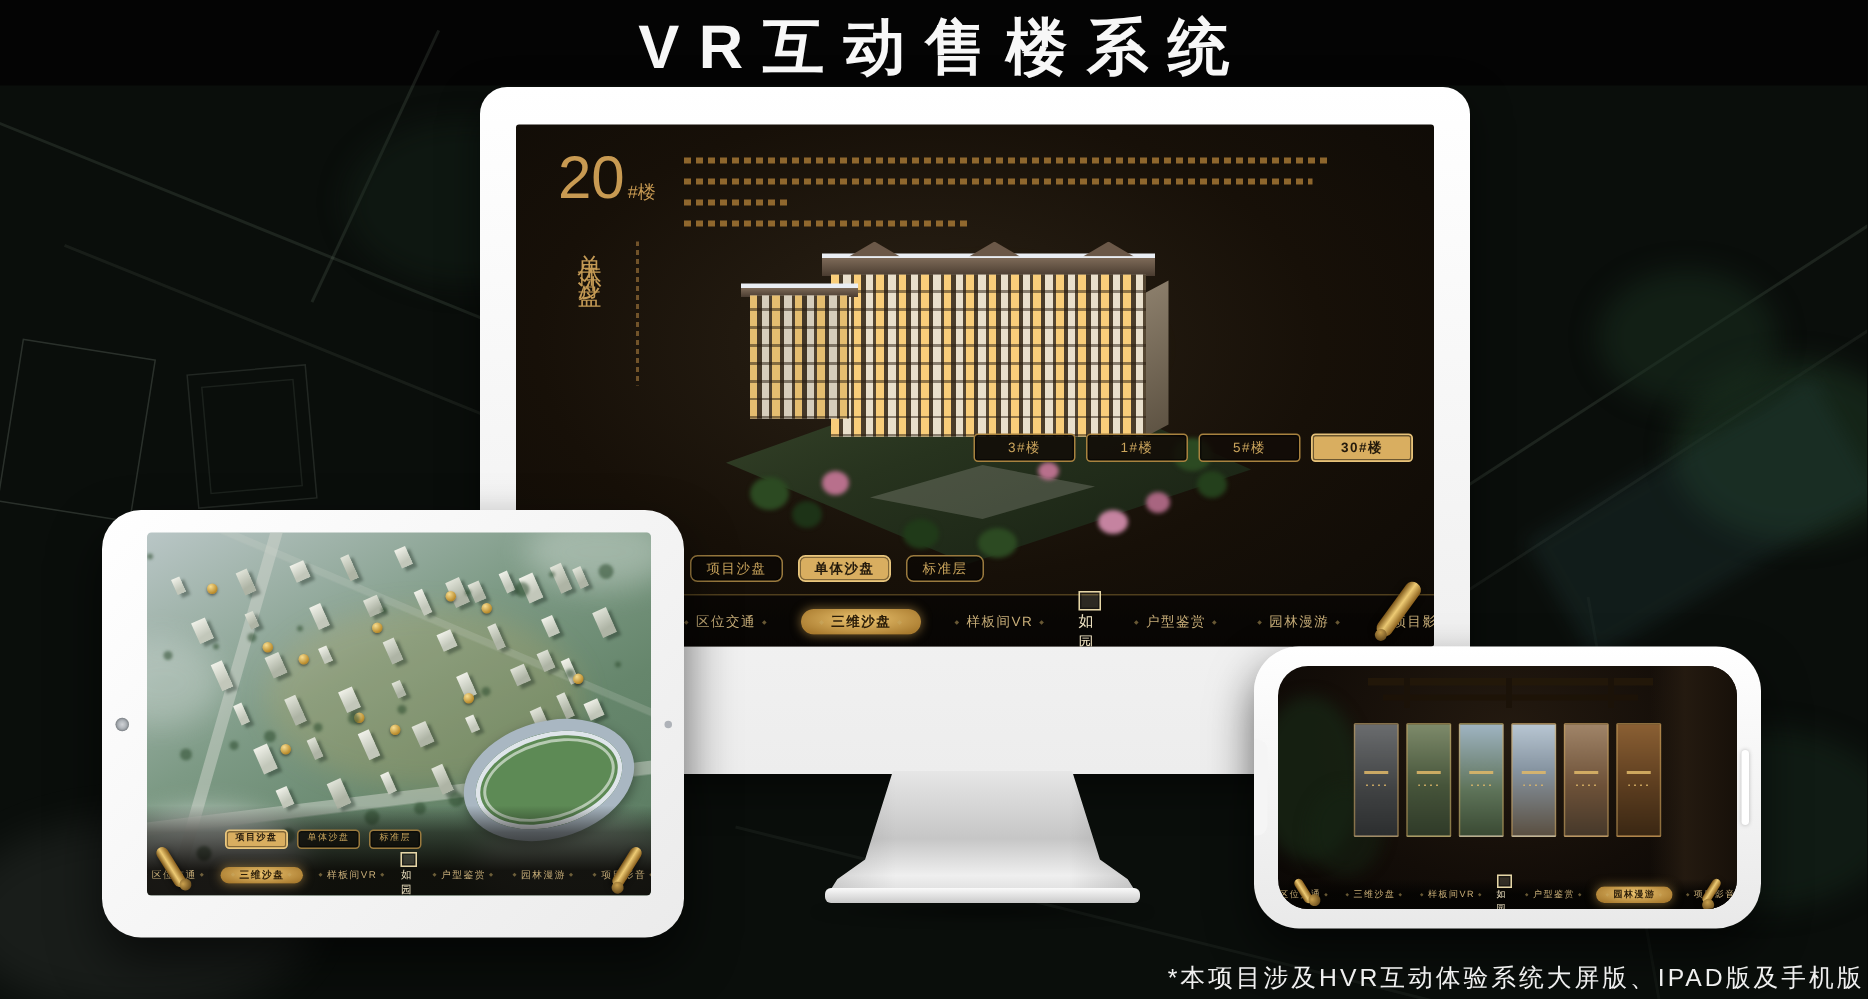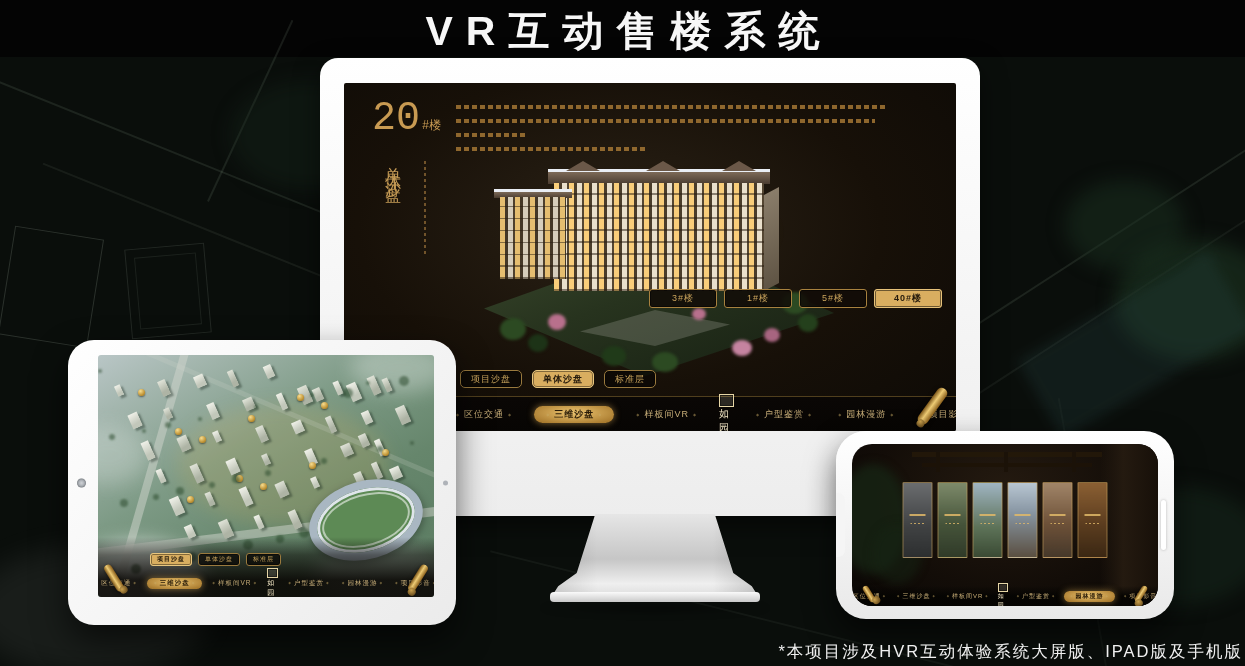--- a/index.html
+++ b/index.html
@@ -45,21 +45,21 @@
      clip-path:polygon(21% 0,79% 0,88% 72%,97% 88%,100% 100%,0 100%,3% 88%,12% 72%);
      background:linear-gradient(180deg,#e6e6e6,#c6c6c6 55%,#efefef 85%,#dddddd);}
   .monitor-stand::after{content:"";position:absolute;inset:0;
      background:linear-gradient(90deg,rgba(0,0,0,.12),transparent 22%,transparent 78%,rgba(0,0,0,.15));}
   .stand-base{position:absolute;left:550px;top:592px;width:210px;height:10px;z-index:1;
      border-radius:4px;background:linear-gradient(180deg,#fafafa,#c9c9c9);}
   .stand-shadow{position:absolute;left:538px;top:601px;width:234px;height:14px;z-index:0;
      background:radial-gradient(ellipse,rgba(0,0,0,.5),transparent 70%);filter:blur(3px);}
   
   .ms-title{position:absolute;left:28px;top:16px;color:#c89a52;}
-  .ms-num{font-family:Liberation Mono, monospace;font-size:40px;line-height:40px;color:#c89a52;}
+  .ms-num{font-family:Liberation Sans, sans-serif;font-size:40px;line-height:40px;color:#c89a52;}
   .ms-suffix{font-size:12px;margin-left:2px;}
   .ms-vert{writing-mode:vertical-rl;font-family:"DejaVu Serif",serif;font-size:16px;
            letter-spacing:7px;color:#c49a55;margin-top:8px;margin-left:10px;height:110px;}
   .ms-vline{position:absolute;left:52px;top:62px;width:2px;height:96px;
             background:repeating-linear-gradient(180deg,rgba(150,110,55,.7) 0 3px,transparent 3px 6px);}
   .ms-desc{position:absolute;left:112px;top:22px;width:432px;}
   .dash{height:4px;margin-bottom:10px;
         background:repeating-linear-gradient(90deg,rgba(172,124,54,.8) 0 5px,transparent 5px 8px);}
   .d1{width:100%;} .d2{width:97%;} .d3{width:16%;} .d4{width:44%;}
   
@@ -288,21 +288,21 @@
         <div class="tr t7"></div>
         <div class="tr t8"></div>
         <div class="tr t9"></div>
         <div class="tr t10"></div>
       </div>
 
       <div class="ms-floorbtns">
         <div class="fbtn">3#楼</div>
         <div class="fbtn">1#楼</div>
         <div class="fbtn">5#楼</div>
-        <div class="fbtn active">40#楼</div>
+        <div class="fbtn active">30#楼</div>
       </div>
 
       <div class="ms-tabs">
         <div class="pill">项目沙盘</div>
         <div class="pill active">单体沙盘</div>
         <div class="pill">标准层</div>
       </div>
 
       <div class="ms-nav">
         <span class="ni">区位交通</span>

